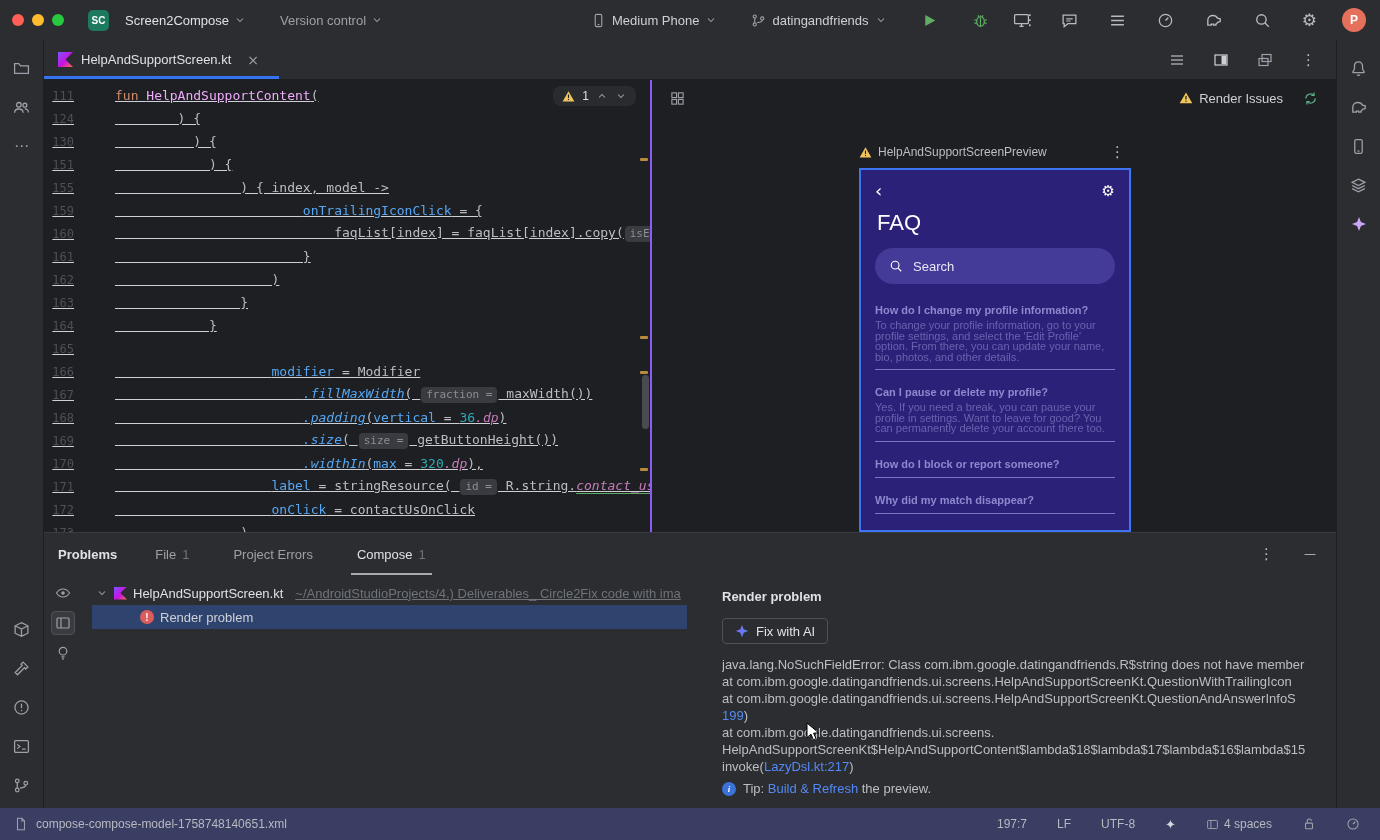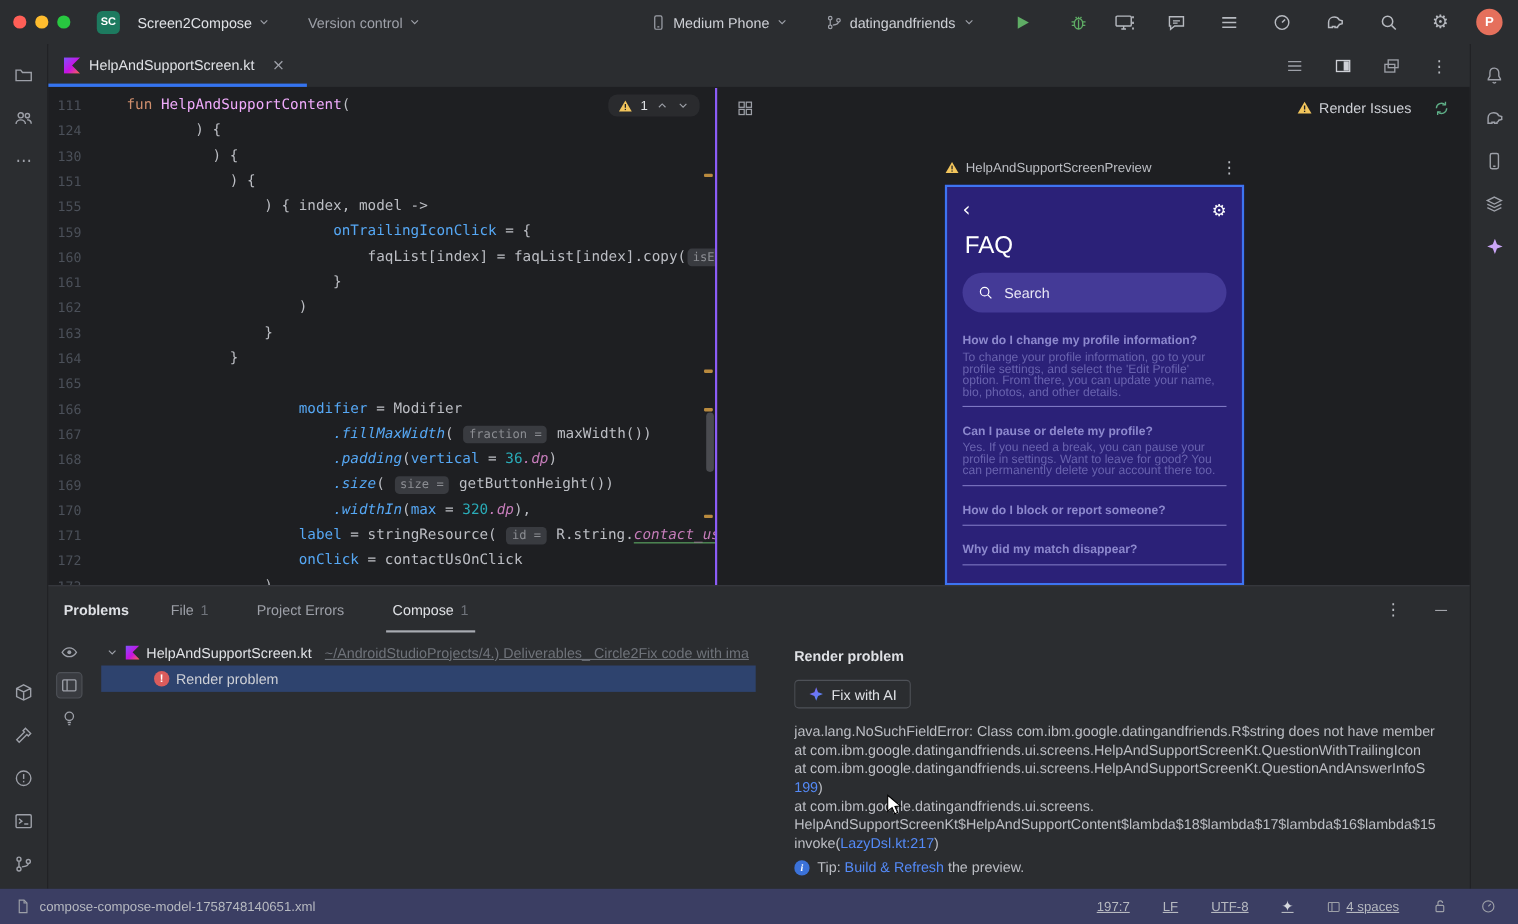--- a/index.html
+++ b/index.html
@@ -29,21 +29,21 @@
   .act-btn{width:32px;height:32px;border-radius:6px;background:none;border:none;display:flex;align-items:center;justify-content:center;color:#9da0a8;margin-bottom:7px;}
   .act-spacer{flex:1;}
   
   .tabbar{position:absolute;left:44px;top:40px;width:1292px;height:40px;background:#2b2d30;border-bottom:1px solid #1e1f22;display:flex;align-items:center;box-sizing:border-box;}
   .tab{position:relative;height:100%;display:flex;align-items:center;gap:8px;padding:0 14px;color:#dfe1e5;}
   .tab.active::after{content:"";position:absolute;left:0;right:0;bottom:0;height:3px;background:#3574f0;}
   .kticon{width:15px;height:15px;background:linear-gradient(135deg,#7f52ff 0%,#c811e2 55%,#ff6f43 100%);clip-path:polygon(0 0,100% 0,50% 50%,100% 100%,0 100%);}
   .tab-close{color:#9da0a8;font-size:14px;background:none;border:none;margin-left:2px;}
   .tabbar-icons{margin-left:auto;display:flex;align-items:center;gap:16px;padding-right:14px;}
   
-  .editor{position:absolute;left:44px;top:80px;width:606px;height:452px;background:#1e1f22;overflow:hidden;font-family:"DejaVu Sans Mono","Liberation Mono",monospace;}
+  .editor{position:absolute;left:44px;top:80px;width:606px;height:452px;background:#1e1f22;overflow:hidden;font-family:"DejaVu Sans Mono","Liberation Mono",monospace;text-decoration:underline;}
   .cl{display:flex;height:23px;align-items:center;}
   .ln{flex:0 0 30px;width:30px;text-align:right;color:#4b5059;font-size:12px;}
   .ct{white-space:pre;padding-left:41px;font-size:13px;color:#bcbec4;}
   .s-d{color:#bcbec4}.s-k{color:#cf8e6d}.s-f{color:#f0abfc}.s-n{color:#56a8f5}
   .s-e{color:#56a8f5;font-style:italic}.s-m{color:#2aacb8}.s-p{color:#c77dbb;font-style:italic}
   .s-u{color:#c77dbb;font-style:italic;text-decoration:underline;text-decoration-color:#5fad65;text-underline-offset:3px;}
   .s-h{display:inline-block;background:#393b40;color:#8c8e93;border-radius:4px;padding:0 5px;font-size:11px;line-height:16px;margin:0 1px;font-style:normal;}
   .inspect{position:absolute;top:6px;right:14px;display:flex;align-items:center;gap:7px;background:rgba(43,45,48,.92);border-radius:8px;padding:3px 9px;color:#dfe1e5;font-family:"Liberation Sans",sans-serif;font-size:12px;}
   .stripe{position:absolute;right:2px;width:8px;height:3px;border-radius:1px;background:#b98a3e;}
   .scroll-thumb{position:absolute;right:1px;width:7px;height:54px;border-radius:4px;background:rgba(164,168,176,.33);}
@@ -89,21 +89,21 @@
   .fix-btn{margin-top:14px;height:26px;display:inline-flex;align-items:center;gap:7px;padding:0 12px;border:1px solid #4e5157;border-radius:4px;background:#2b2d30;color:#dfe1e5;font-size:13px;font-family:inherit;}
   .stack{margin-top:12px;}
   .st-line{white-space:nowrap;font-size:13px;line-height:17px;color:#bcbec4;}
   .st-link{color:#548af7;}
   .tip-row{margin-top:6px;display:flex;align-items:center;gap:7px;font-size:13px;color:#bcbec4;}
   .info-badge{width:14px;height:14px;border-radius:50%;background:#3b72d9;color:#fff;font-size:9px;font-weight:700;font-style:italic;display:flex;align-items:center;justify-content:center;font-family:"Liberation Serif",serif;}
   .tip-link{color:#548af7;}
   
   .statusbar{position:absolute;left:0;right:0;bottom:0;height:32px;background:#3b3e63;display:flex;align-items:center;padding:0 14px;box-sizing:border-box;font-size:12px;color:#b6b9c0;}
   .sb-left{display:flex;align-items:center;gap:8px;}
-  .sb-right{margin-left:auto;display:flex;align-items:center;gap:18px;text-decoration:underline;}
+  .sb-right{margin-left:auto;display:flex;align-items:center;gap:18px;}
   .sb-item{background:none;border:none;color:#b6b9c0;font-size:12px;font-family:inherit;display:flex;align-items:center;gap:5px;}
   .cursor{position:absolute;left:806px;top:722px;z-index:50;pointer-events:none;}
 </style>
 </head>
 <body>
 
 <div id="app">
 
   <svg width="0" height="0" style="position:absolute">
     <defs>

